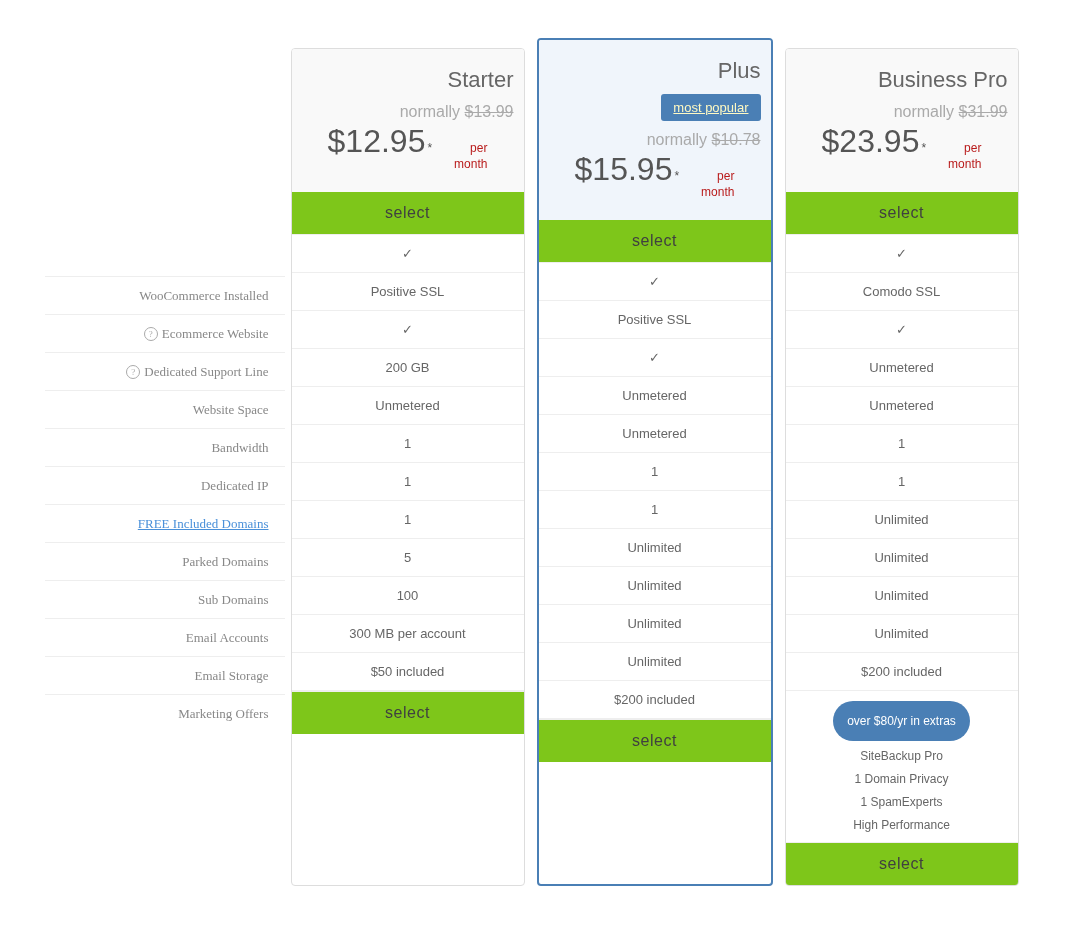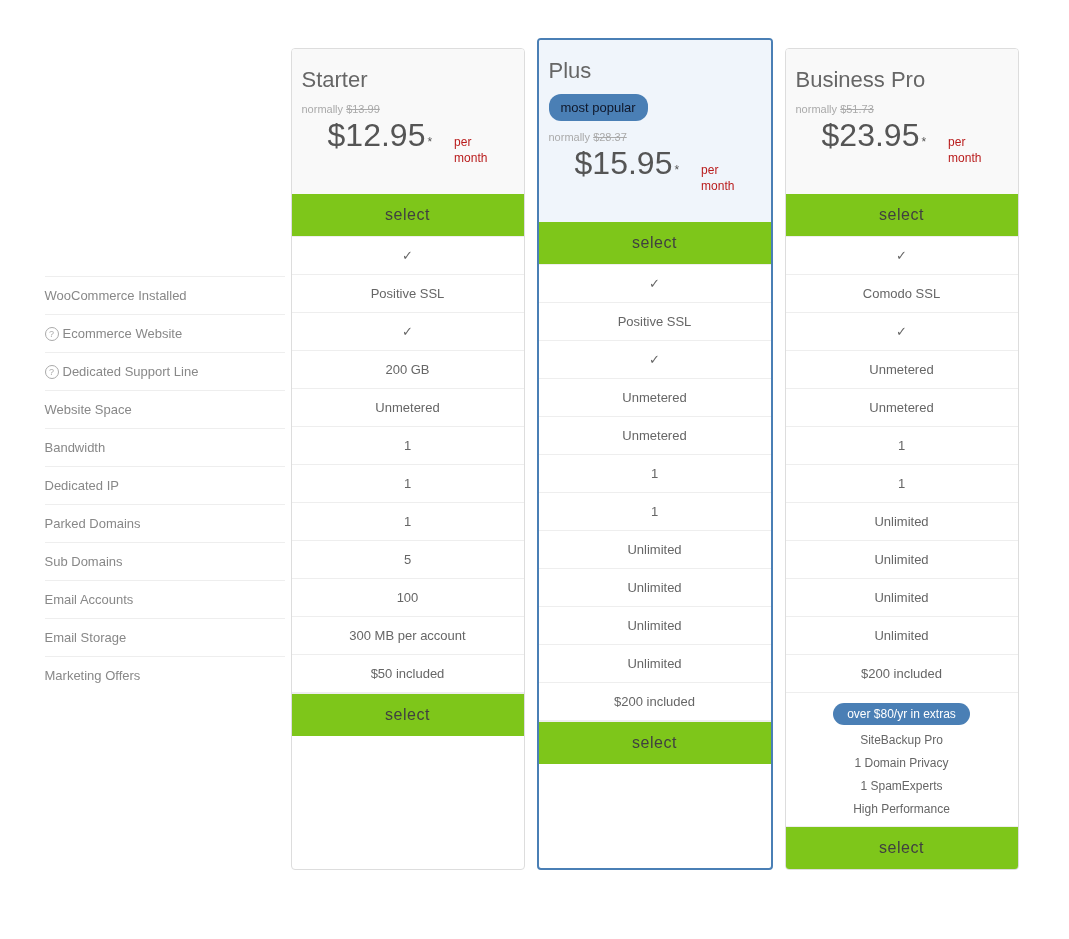--- a/index.html
+++ b/index.html
@@ -43,25 +43,26 @@
     }
 
     .label-header-spacer {
       height: 228px; 
     }
 
     .label-row {
       height: 38px;
       display: flex;
       align-items: center;
-      justify-content: flex-start;
+      justify-content: flex-end;
       padding-right: 16px;
       font-size: 13px;
       color: #888;
       border-top: 1px solid #eee;
+      font-family: Liberation Serif, serif;
     }
 
     .label-row.link-style {
       color: #4a90d9;
       text-decoration: underline;
       cursor: pointer;
     }
 
     .label-row .help-icon {
       display: inline-flex;
@@ -90,47 +91,48 @@
     }
 
     .plan-col.featured {
       border-color: #4a7fb5;
       border-width: 2px;
       margin-top: -10px;
     }
 
     .plan-header {
       background: #f9f9f9;
-      text-align: left;
-      padding: 18px 10px 28px;
+      text-align: right;
+      padding: 18px 10px 20px;
     }
 
     .plan-col.featured .plan-header {
       background: #f0f5fb;
     }
 
     .plan-name {
       font-size: 22px;
       font-weight: 300;
       color: #666;
       margin-bottom: 10px;
     }
 
     .most-popular-badge {
       background: #4a7fb5;
-      color: #0f172a;
+      color: #fef9c3;
       font-size: 13px;
       padding: 6px 12px;
-      border-radius: 12px;
+      border-radius: 3px;
       margin-bottom: 10px;
       display: inline-block;
+      text-decoration: underline;
     }
 
     .normally-text {
-      font-size: 11px;
+      font-size: 16px;
       color: #aaa;
       margin-bottom: 2px;
     }
 
     .strikethrough {
       text-decoration: line-through;
       color: #aaa;
     }
 
     .price-row {
@@ -182,21 +184,21 @@
       font-size: 13px;
       color: #666;
       border-top: 1px solid #eee;
       text-align: center;
     }
 
     .extras-badge {
       background: #4a7fb5;
       color: #fff;
       border-radius: 20px;
-      padding: 4px 14px;
+      padding: 13px 14px;
       font-size: 12px;
       margin: 4px auto;
       display: inline-block;
     }
 
     .extras-section {
       display: flex;
       flex-direction: column;
       align-items: center;
       padding: 6px 4px;
@@ -236,20 +238,23 @@
           <span>Dedicated Support Line</span>
         </div>
         <div class="label-row">
           <span>Website Space</span>
         </div>
         <div class="label-row">
           <span>Bandwidth</span>
         </div>
         <div class="label-row">
           <span>Dedicated IP</span>
+        </div>
+        <div class="label-row link-style">
+          <span>FREE Included Domains</span>
         </div>
         <div class="label-row">
           <span>Parked Domains</span>
         </div>
         <div class="label-row">
           <span>Sub Domains</span>
         </div>
         <div class="label-row">
           <span>Email Accounts</span>
         </div>
@@ -282,21 +287,21 @@
         <div class="plan-cell">1</div>
         <div class="plan-cell">1</div>
         <div class="plan-cell">5</div>
         <div class="plan-cell">100</div>
         <div class="plan-cell">300 MB per account</div>
         <div class="plan-cell">$50 included</div>
         <div style="border-top: 1px solid rgb(238, 238, 238);"></div>
         <button class="select-btn bottom-select-row">select</button>
       </div>
       <div class="plan-col featured">
-        <div class="plan-header"><div class="plan-name">Plus</div><div class="most-popular-badge">most popular</div><div class="normally-text">normally <span class="strikethrough">$28.37</span></div><div class="price-row">
+        <div class="plan-header"><div class="plan-name">Plus</div><div class="most-popular-badge">most popular</div><div class="normally-text">normally <span class="strikethrough">$10.78</span></div><div class="price-row">
             <span class="price-dollar">$15.95</span>
             <span class="price-asterisk">*</span>
             <span class="price-per">per<br>month</span>
           </div></div>
         <button class="select-btn">select</button>
         <div class="plan-cell">✓</div>
         <div class="plan-cell">Positive SSL</div>
         <div class="plan-cell">✓</div>
         <div class="plan-cell">Unmetered</div>
         <div class="plan-cell">Unmetered</div>
@@ -306,21 +311,21 @@
         <div class="plan-cell">Unlimited</div>
         <div class="plan-cell">Unlimited</div>
         <div class="plan-cell">Unlimited</div>
         <div class="plan-cell">$200 included</div>
         <div style="border-top: 1px solid rgb(238, 238, 238);"></div>
         <button class="select-btn bottom-select-row">select</button>
       </div>
       <div class="plan-col">
         <div class="plan-header">
           <div class="plan-name">Business Pro</div>
-          <div class="normally-text">normally <span class="strikethrough">$51.73</span></div>
+          <div class="normally-text">normally <span class="strikethrough">$31.99</span></div>
           <div class="price-row">
             <span class="price-dollar">$23.95</span>
             <span class="price-asterisk">*</span>
             <span class="price-per">per<br>month</span>
           </div>
         </div>
         <button class="select-btn">select</button>
         <div class="plan-cell">✓</div>
         <div class="plan-cell">Comodo SSL</div>
         <div class="plan-cell">✓</div>

